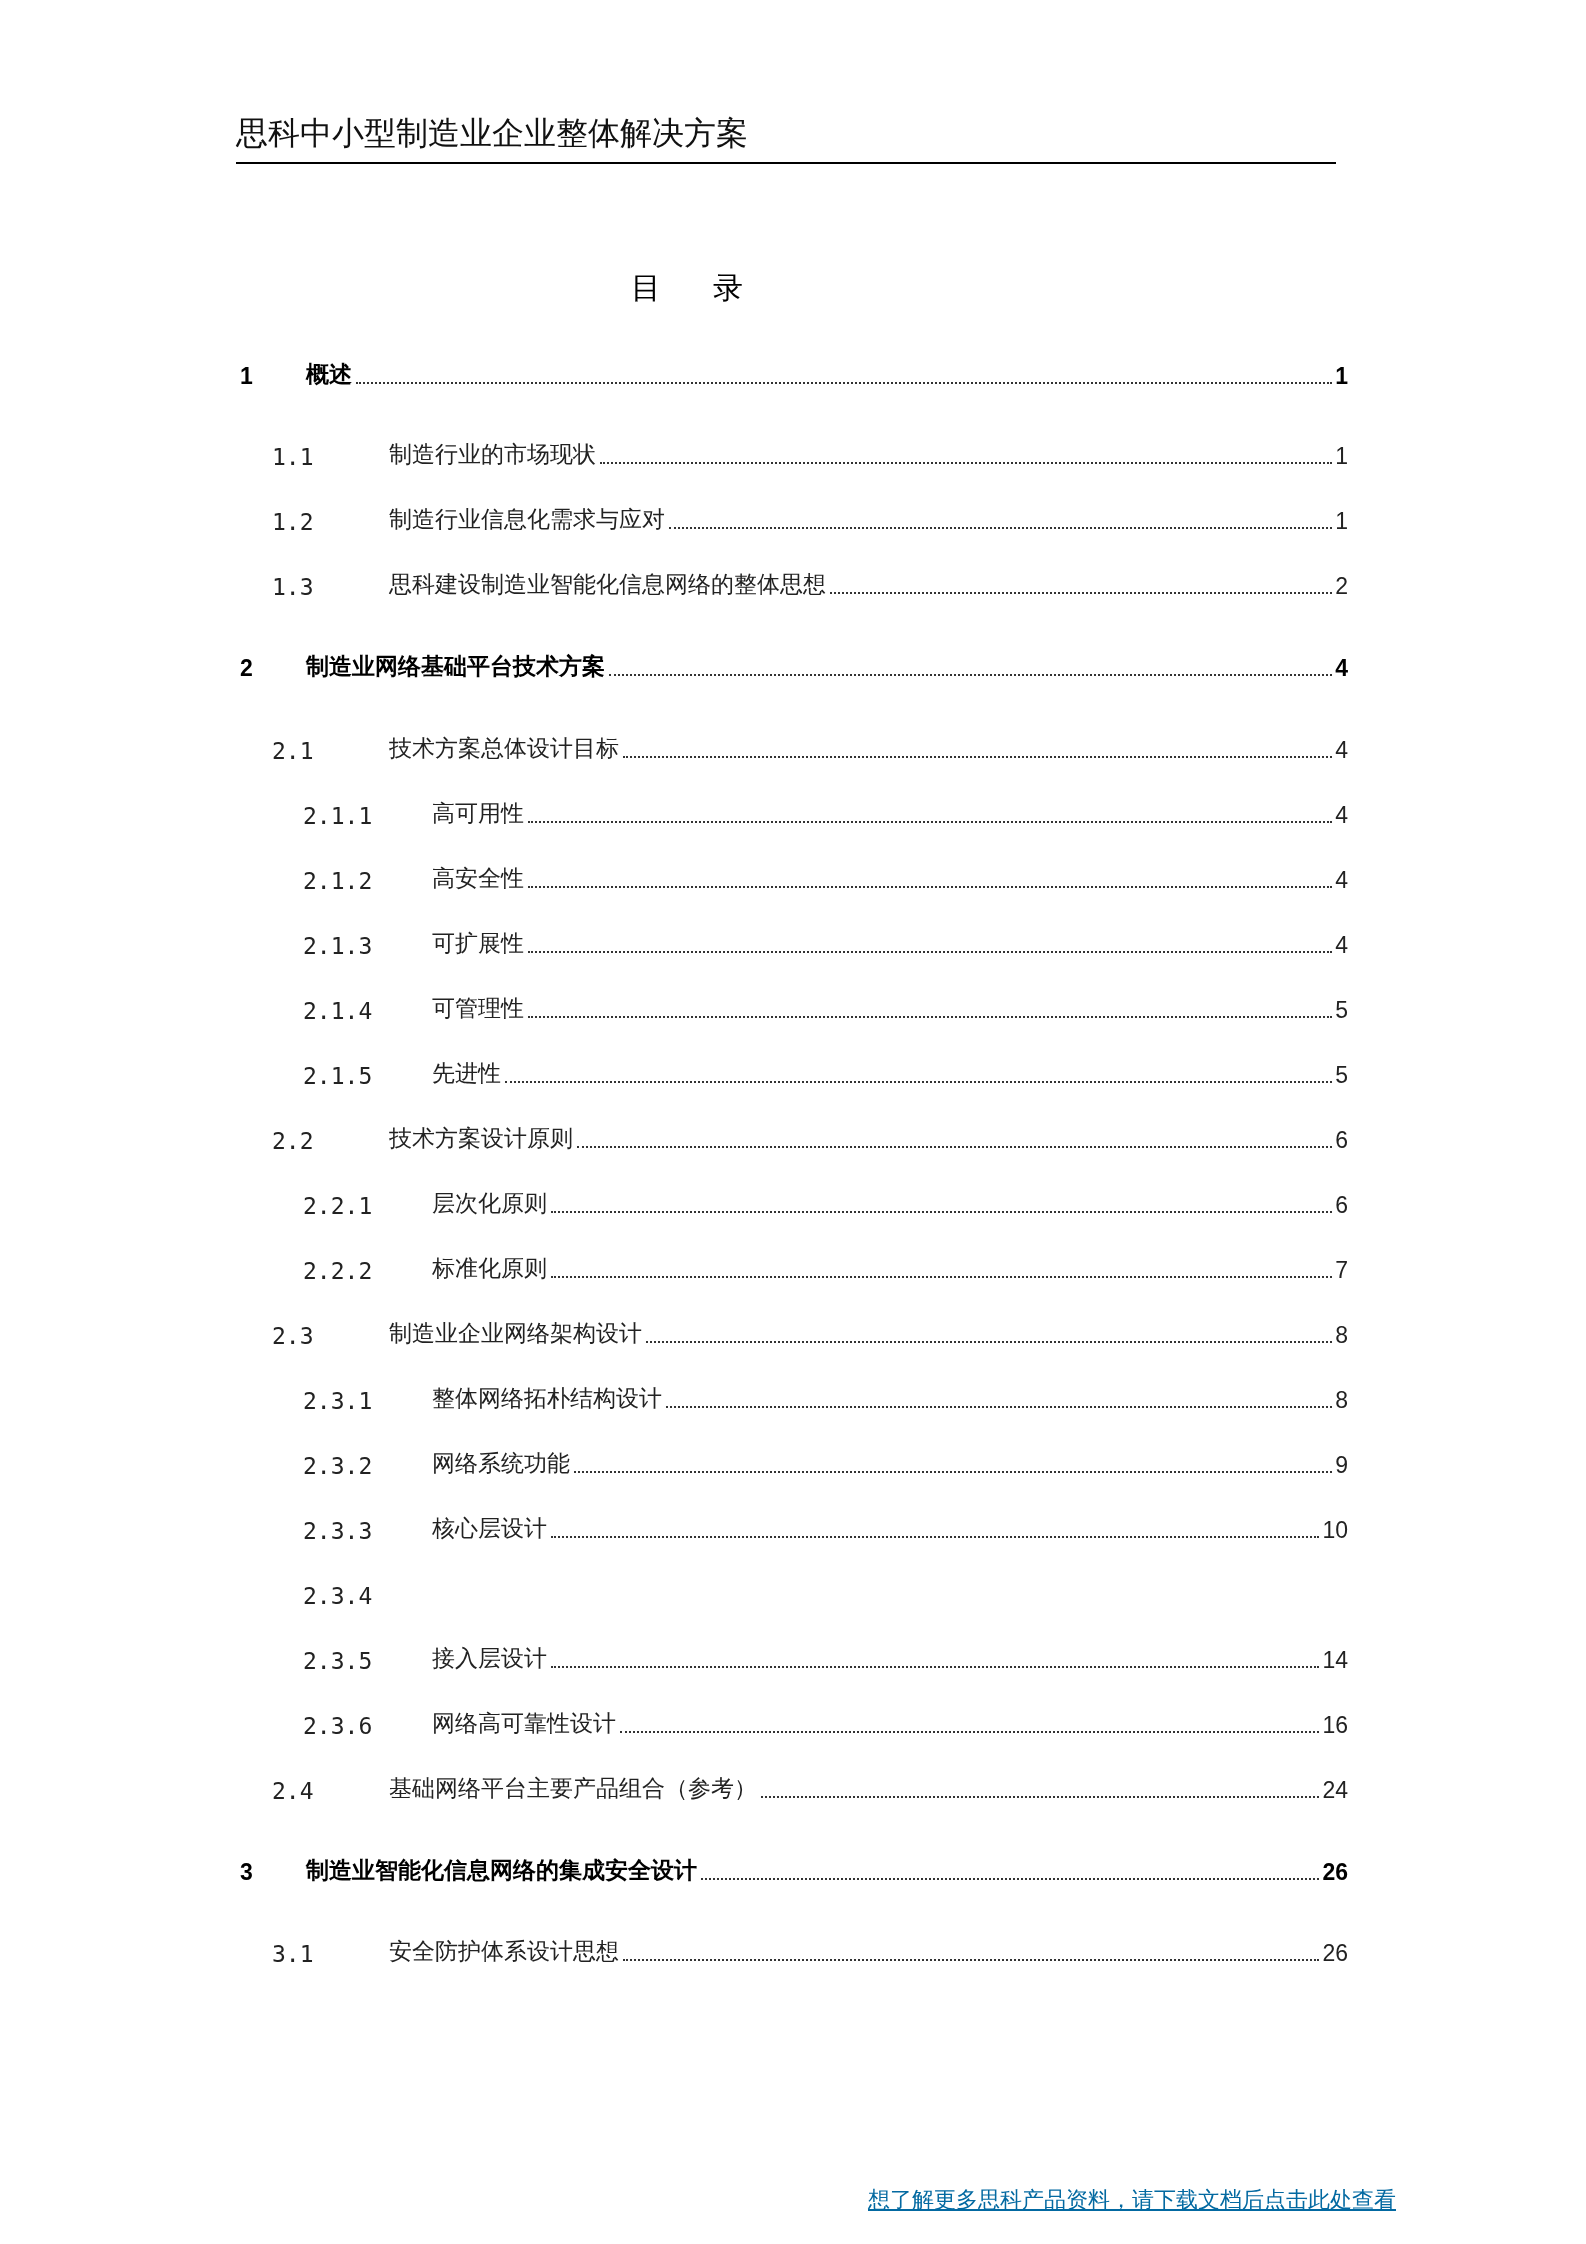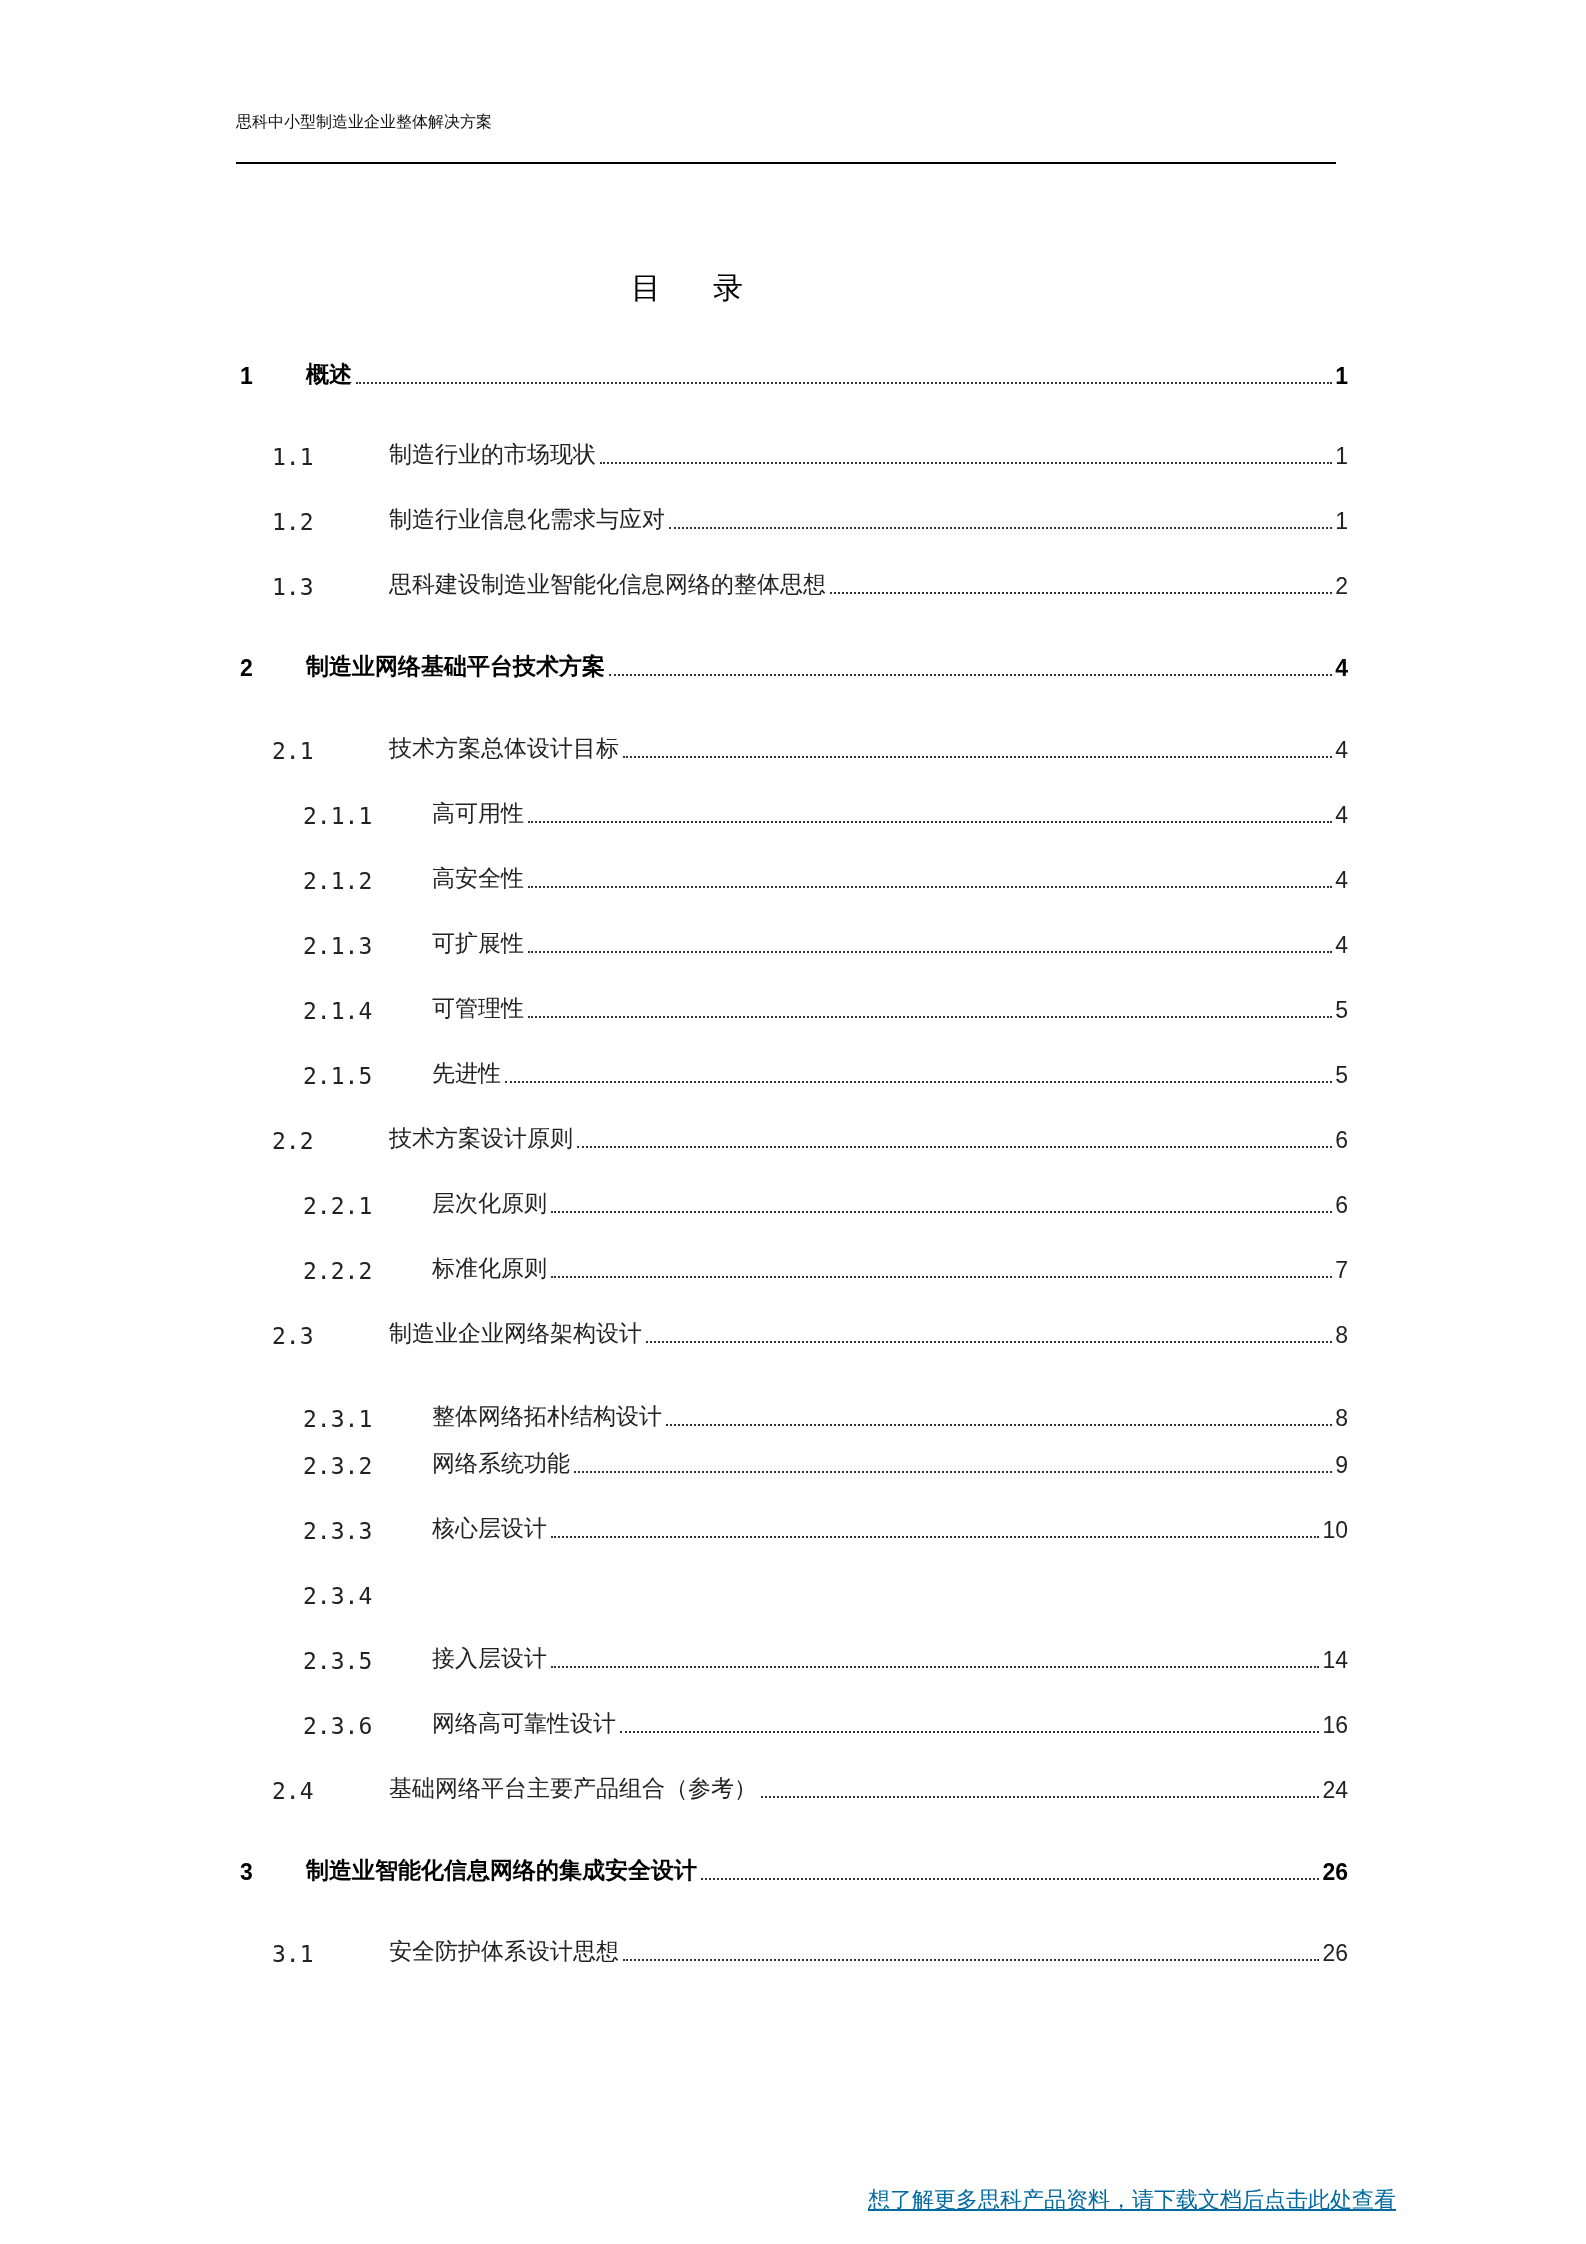--- a/index.html
+++ b/index.html
@@ -1,18 +1,18 @@
 <!DOCTYPE html>
 <html><head>
 <meta charset="utf-8">
 <style>
   html, body { margin: 0; padding: 0; background: #ffffff; }
   body { width: 1586px; height: 2244px; position: relative; overflow: hidden;
          font-family: "DejaVu Serif", "Liberation Serif", serif; color: #000; }
-  .header-text { position: absolute; left: 236px; top: 112px; font-size: 16px; color: #111;
+  .header-text { position: absolute; left: 236px; top: 112px; font-size: 32px; color: #111;
                  font-family: "DejaVu Serif", serif; letter-spacing: 0px; }
   .header-rule { position: absolute; left: 236px; top: 162px; width: 1100px; height: 2px; background: #000; }
   .toc-title { position: absolute; left: 0; width: 1374px; top: 268px; text-align: center; font-size: 30px;
                font-family: "DejaVu Serif", serif; word-spacing: 0; }
   .toc-title span { display: inline-block; }
   .toc-title .gap { width: 52px; }
   .toc-row { position: absolute; left: 236px; width: 1112px; height: 34px; display: flex; align-items: flex-end;
              font-family: "DejaVu Sans", sans-serif; font-size: 23px; color: #222; }
   .toc-row .num { position: absolute; bottom: 2px; font-family: "DejaVu Sans Mono", monospace; }
   .toc-row .body { position: absolute; right: 0; bottom: 2px; display: flex; align-items: flex-end; }
@@ -155,21 +155,21 @@
       </span>
     </div>
     <div class="toc-row lvl2" style="top: 1317px;">
       <span class="num">2.3</span>
       <span class="body">
         <span class="label">制造业企业网络架构设计</span>
         <span class="leader"></span>
         <span class="page">8</span>
       </span>
     </div>
-    <div class="toc-row lvl3" style="top: 1382px; margin-top: 18px;">
+    <div class="toc-row lvl3" style="top: 1382px;">
       <span class="num">2.3.1</span>
       <span class="body">
         <span class="label">整体网络拓朴结构设计</span>
         <span class="leader"></span>
         <span class="page">8</span>
       </span>
     </div>
     <div class="toc-row lvl3" style="top: 1447px;">
       <span class="num">2.3.2</span>
       <span class="body">

